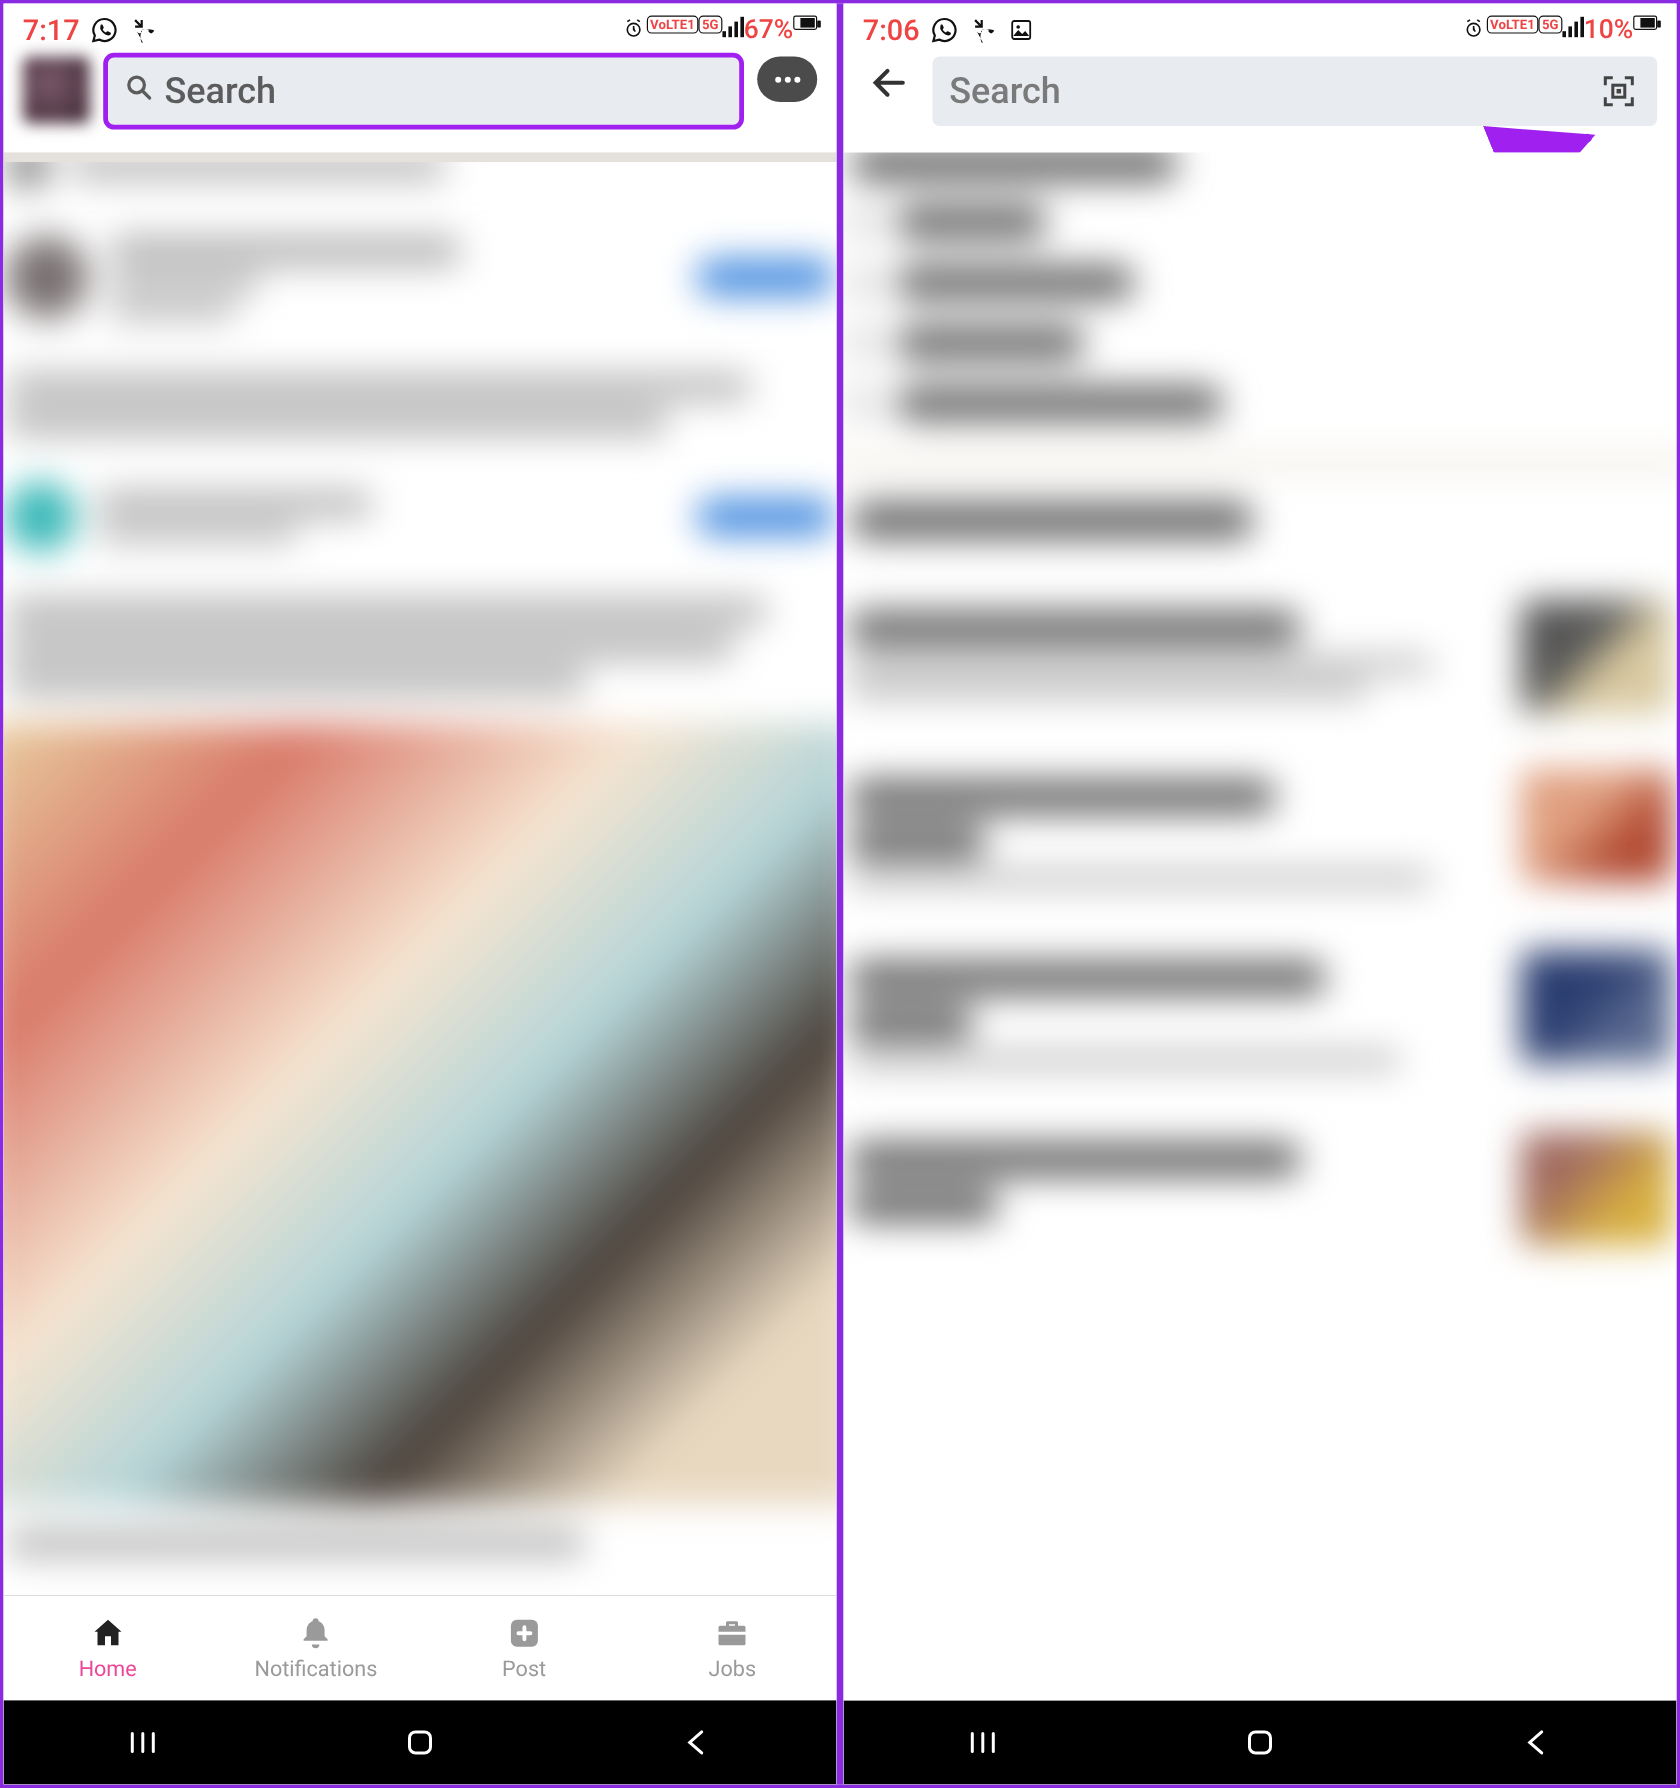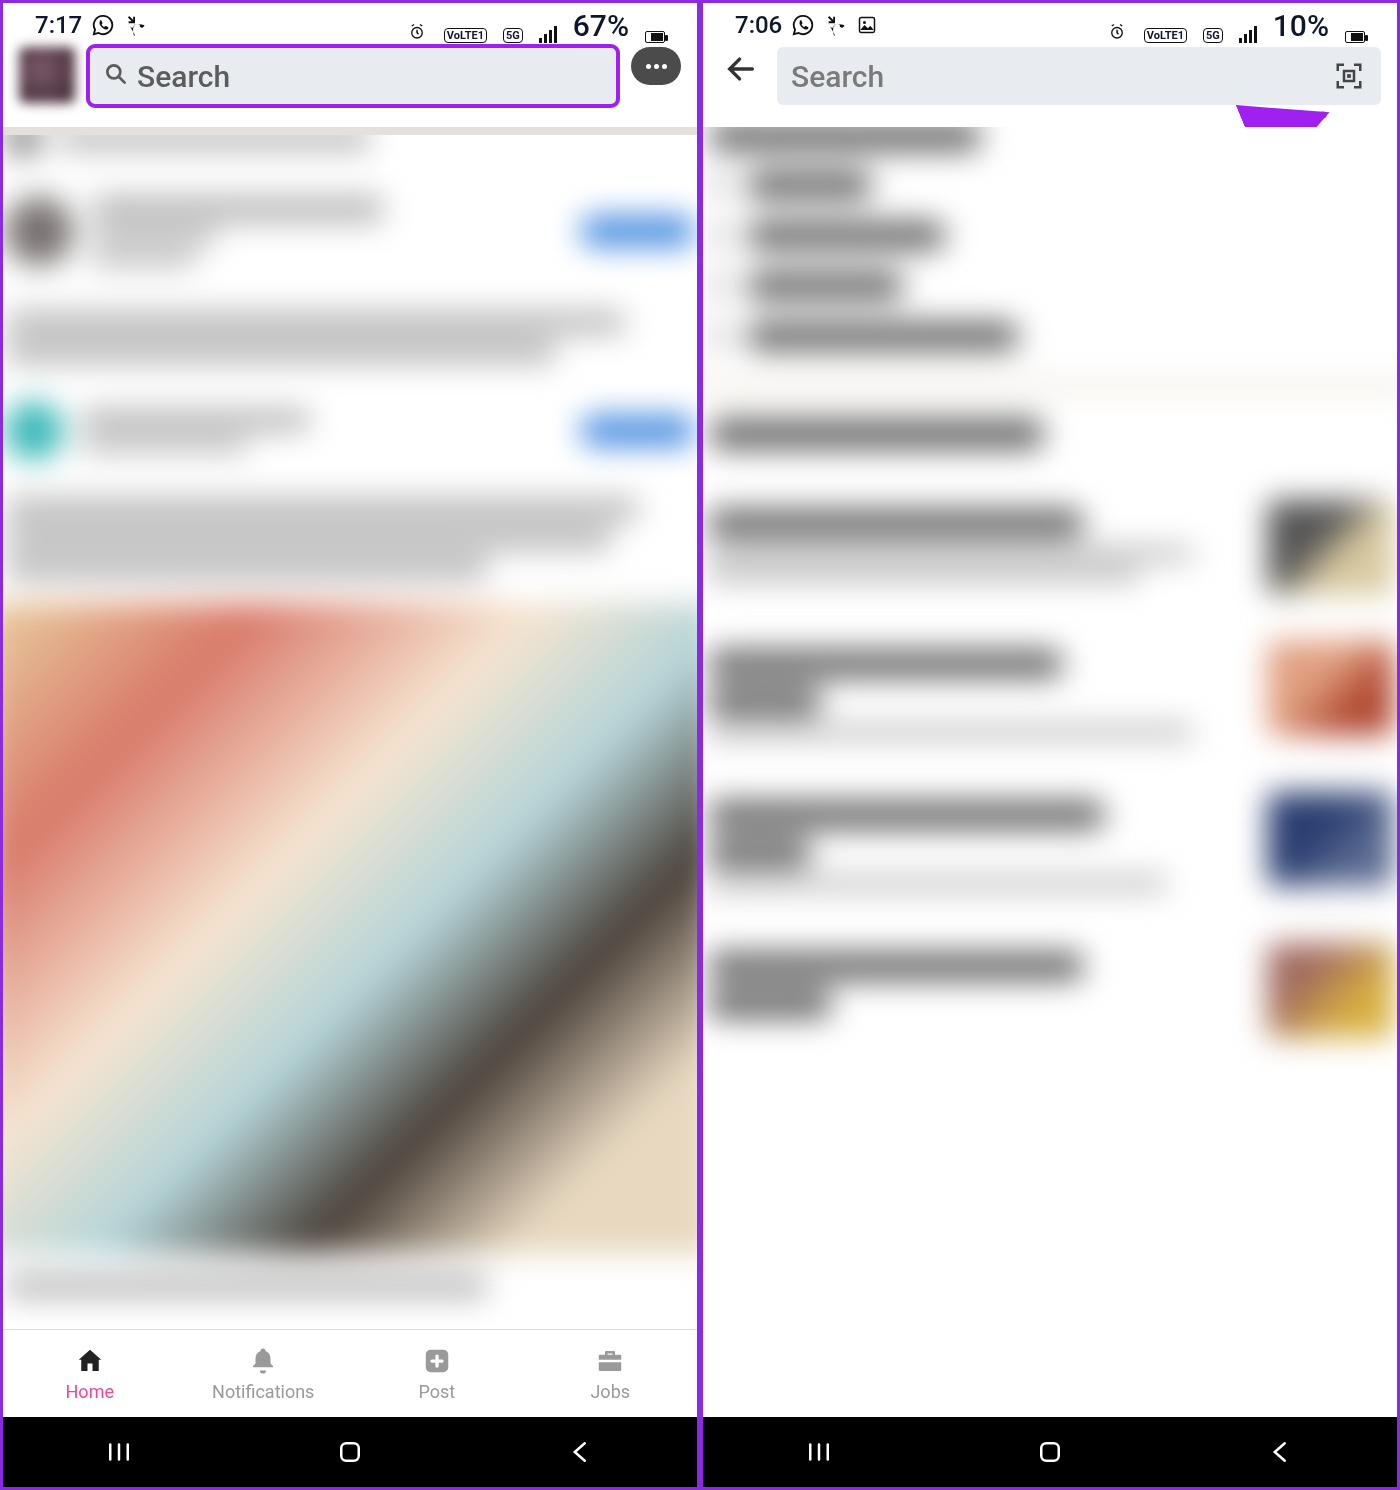--- a/index.html
+++ b/index.html
@@ -28,29 +28,29 @@
   }
   .divider {
     width: 6px;
     background: #8a2be2;
   }
   
   .statusbar {
     height: 44px;
     display: flex;
     align-items: center;
-    padding: 0 32px;
+    padding: 0 16px;
     font-size: 24px;
-    color: #0f172a;
+    color: #ef4444;
     font-weight: 500;
     background: #fff;
   }
   .sb-left { display: flex; align-items: center; gap: 10px; }
-  .sb-right { margin-left: auto; display: flex; align-items: flex-end; gap: 16px; font-size: 18px; }
-  .sb-right .pct { font-size: 30px; font-weight: 500; }
+  .sb-right { margin-left: auto; display: flex; align-items: flex-start; gap: 0; font-size: 18px; }
+  .sb-right .pct { font-size: 22px; font-weight: 500; }
   .icon-sm { width: 22px; height: 22px; display: inline-flex; align-items: center; justify-content: center; }
   
   .appheader {
     height: 80px;
     display: flex;
     align-items: flex-start;
     padding: 0 16px;
     gap: 14px;
     background: #fff;
   }

